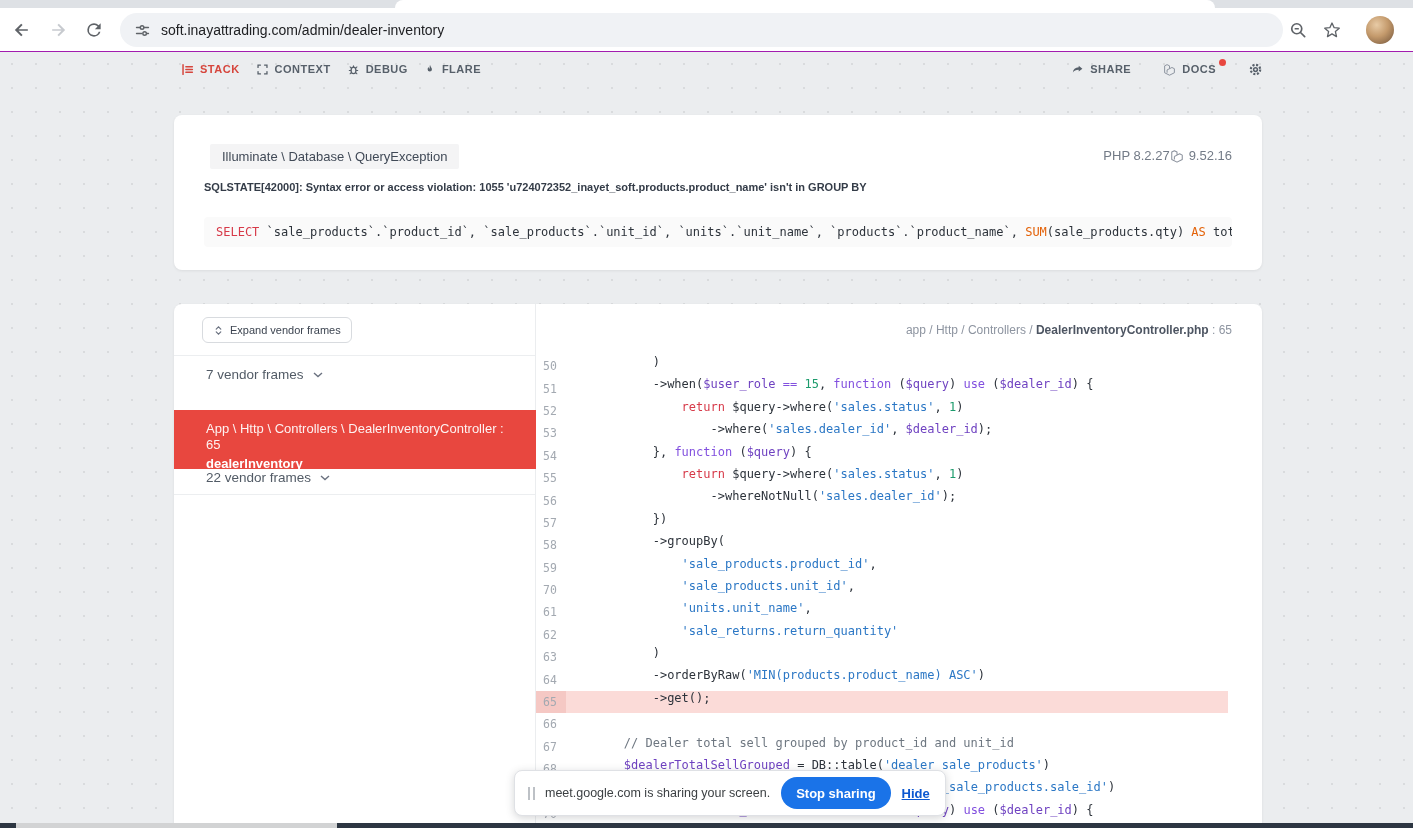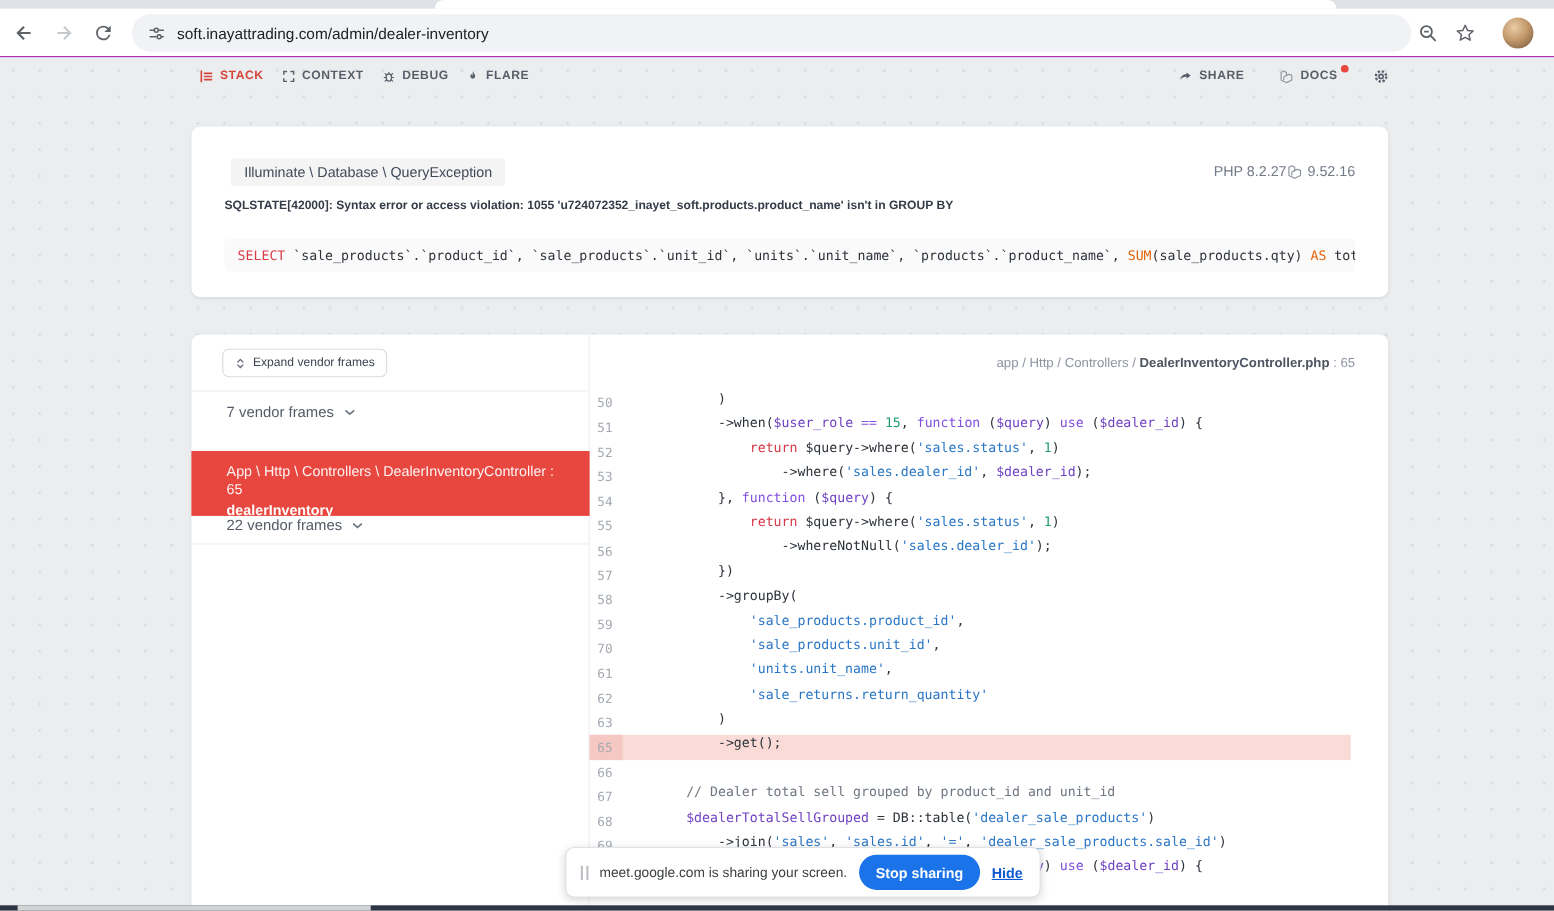--- a/index.html
+++ b/index.html
@@ -314,20 +314,24 @@
             <span class="cd"><span class="tok-pl">                </span><span class="tok-str">'units.unit_name'</span><span class="tok-pl">,</span></span>
           </div>
           <div class="crow">
             <span class="ln">62</span>
             <span class="cd"><span class="tok-pl">                </span><span class="tok-str">'sale_returns.return_quantity'</span></span>
           </div>
           <div class="crow">
             <span class="ln">63</span>
             <span class="cd"><span class="tok-pl">            )</span></span>
           </div>
+          <div class="crow">
+            <span class="ln">64</span>
+            <span class="cd"><span class="tok-pl">            -&gt;orderByRaw(</span><span class="tok-str">'MIN(products.product_name) ASC'</span><span class="tok-pl">)</span></span>
+          </div>
           <div class="crow hl">
             <span class="ln">65</span>
             <span class="cd"><span class="tok-pl">            -&gt;get();</span></span>
           </div>
           <div class="crow">
             <span class="ln">66</span>
             <span class="cd"></span>
           </div>
           <div class="crow">
             <span class="ln">67</span>

